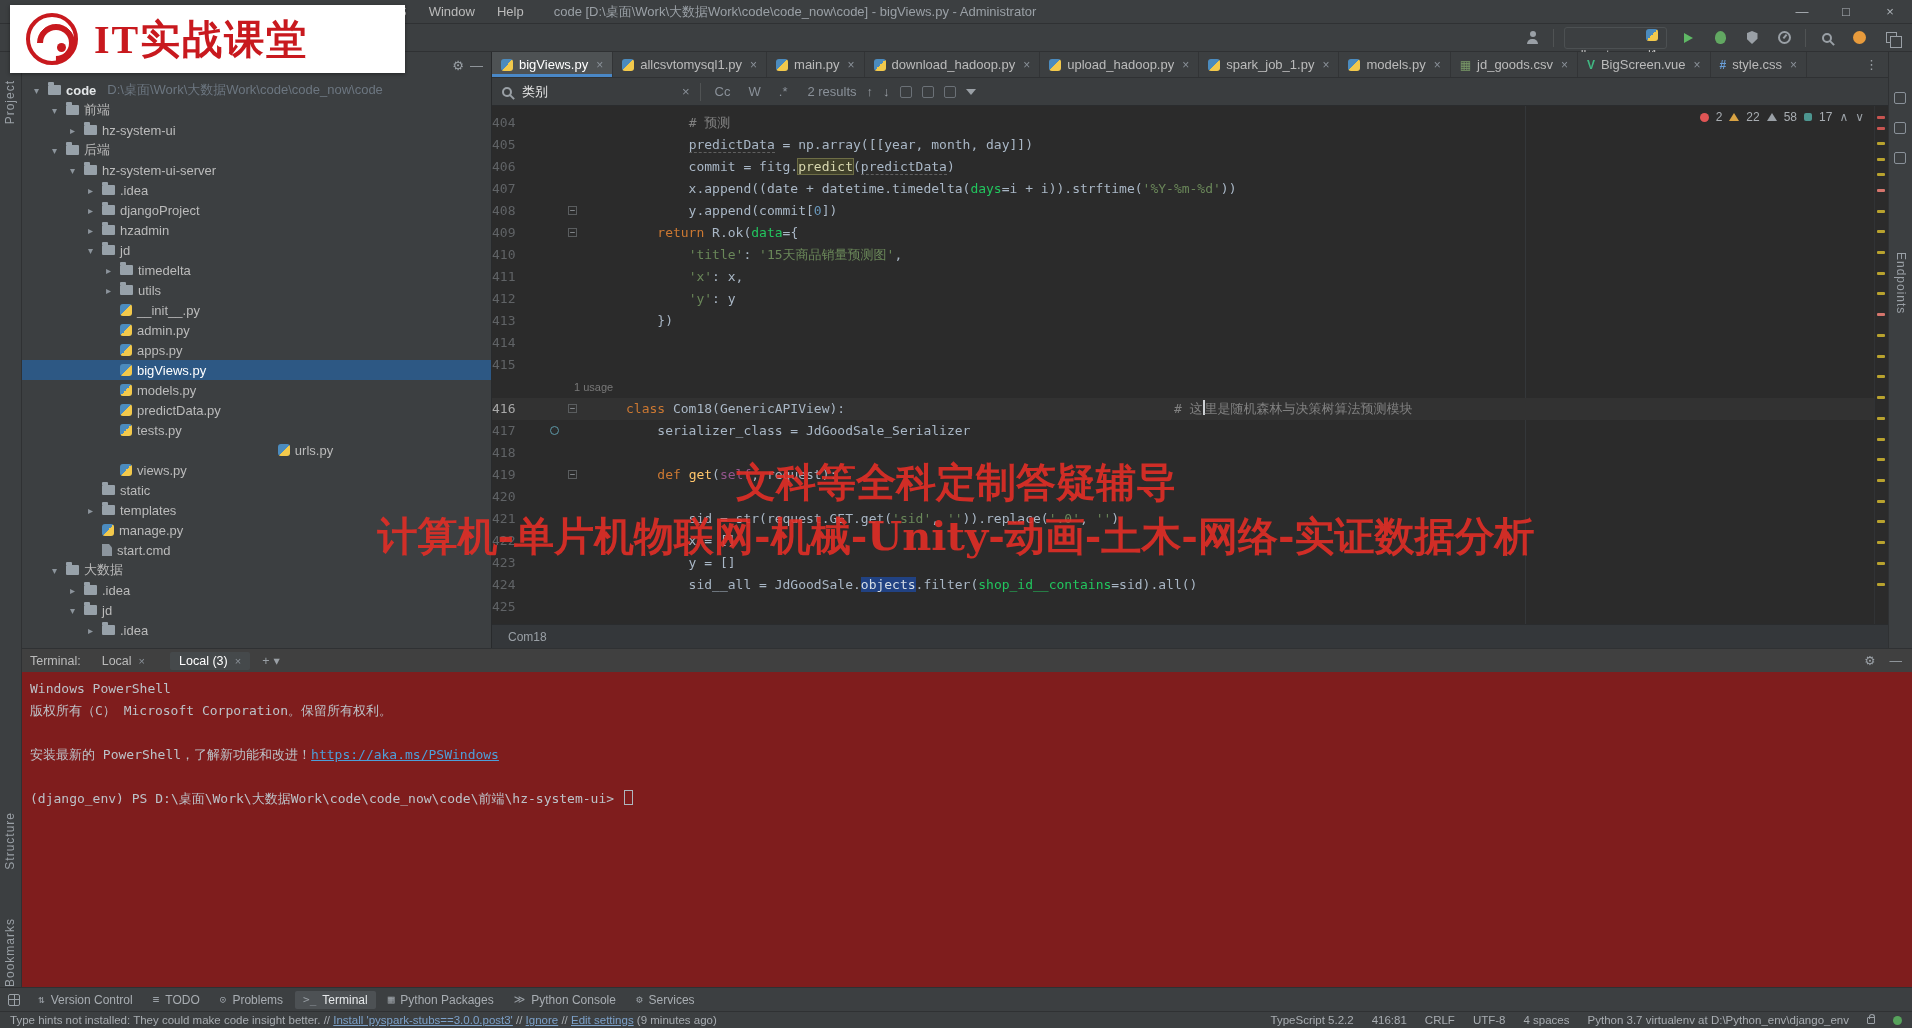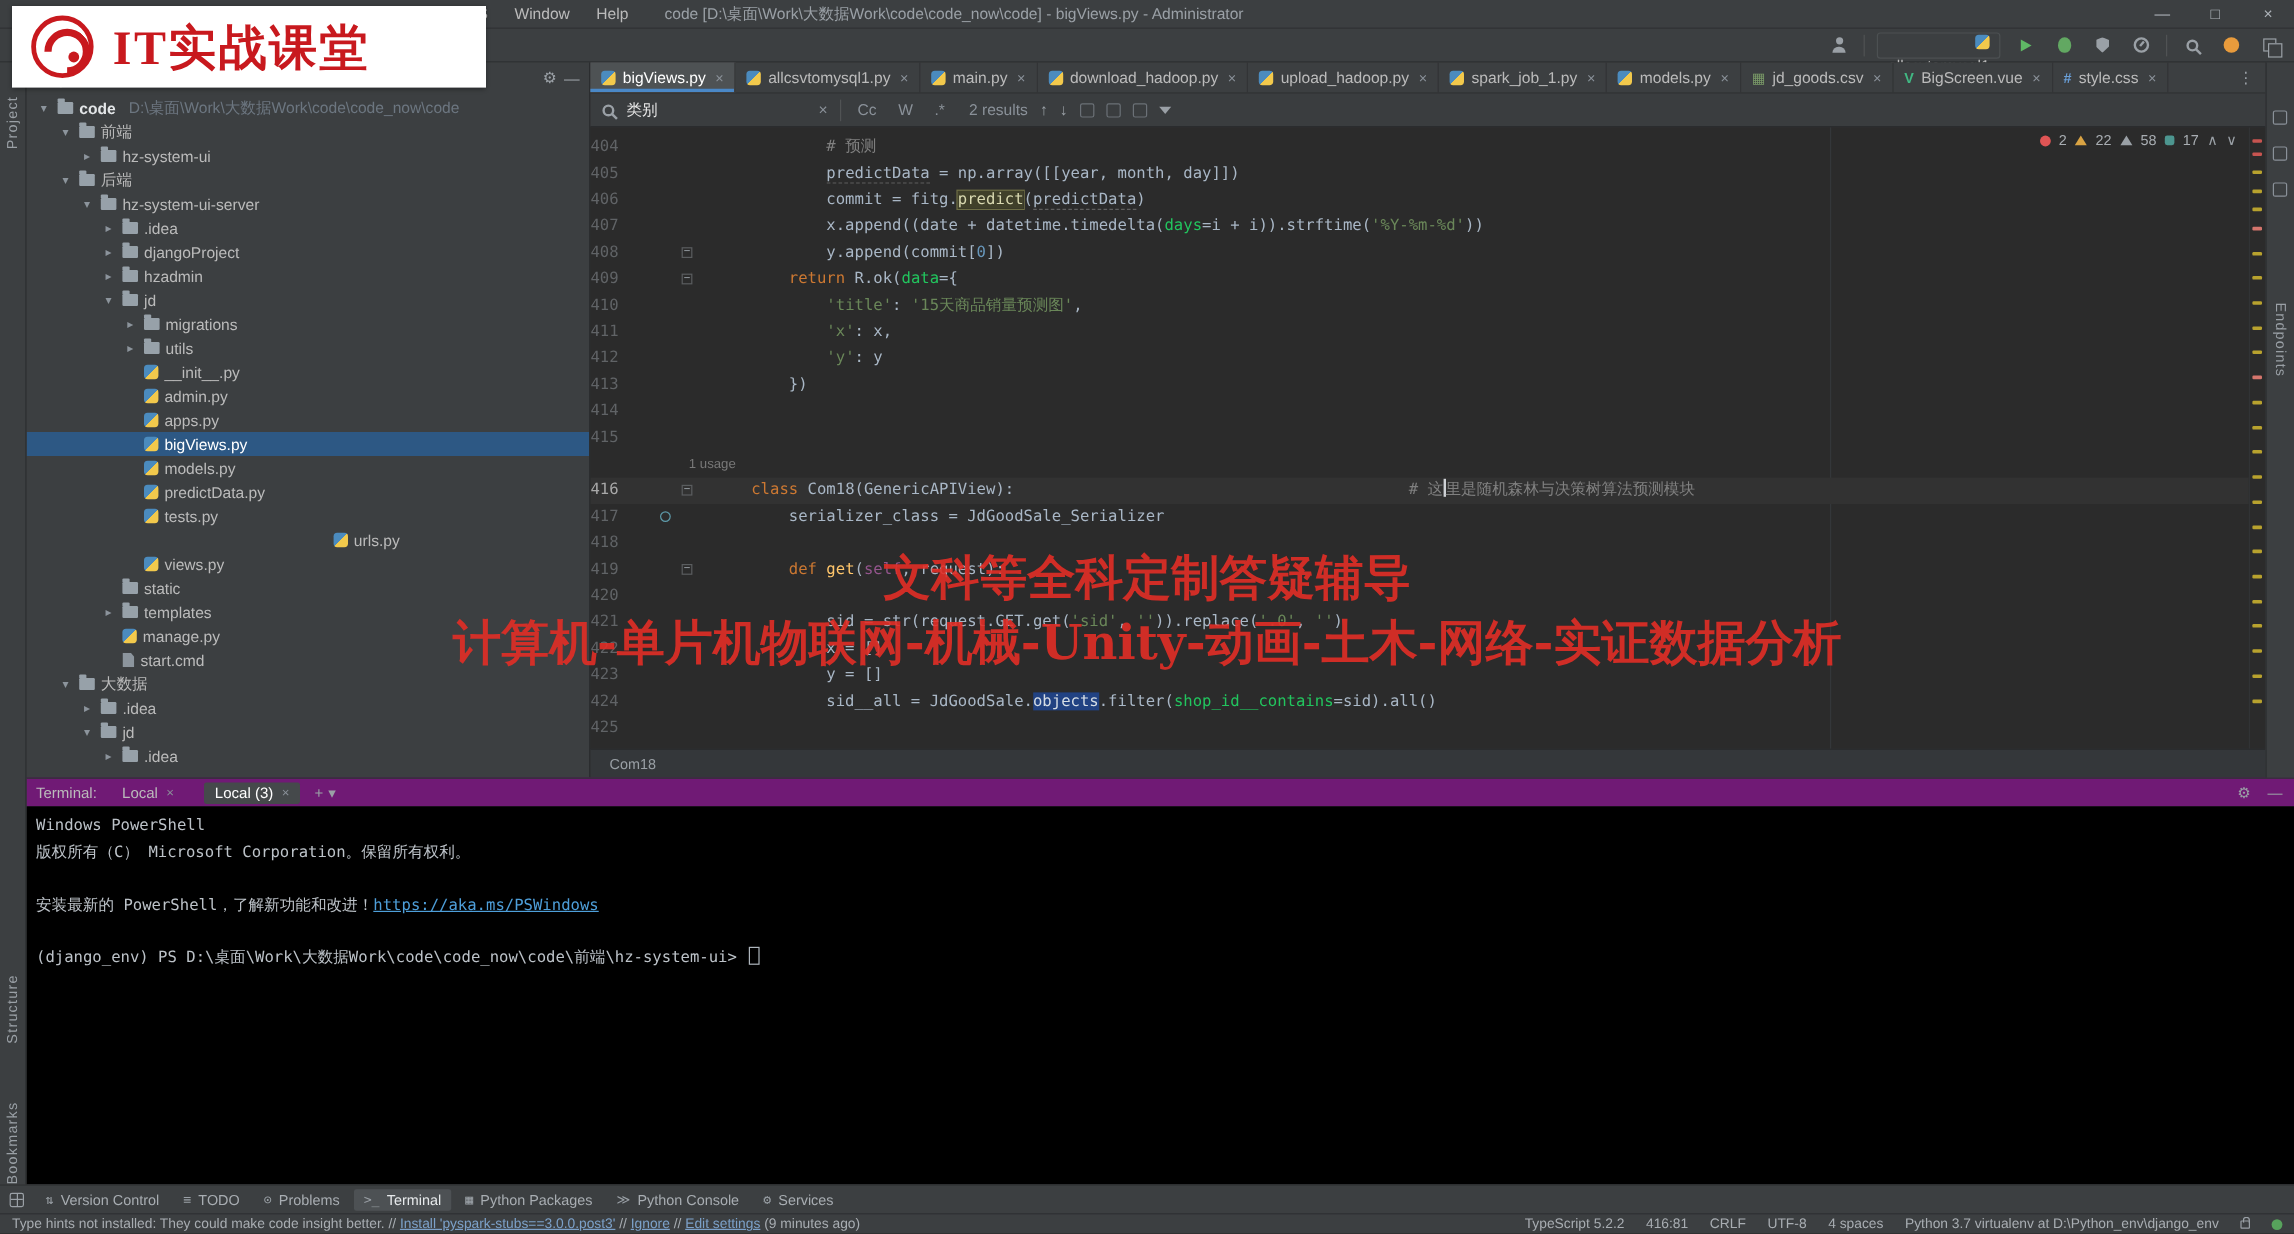--- a/index.html
+++ b/index.html
@@ -109,26 +109,26 @@
   .sq-teal { width:8px; height:8px; background:#4d9690; border-radius:2px; }
 
   .breadcrumb-bar { height:24px; background:#34373a; border-top:1px solid #2a2c2e; display:flex; align-items:center; padding-left:16px; color:#9aa0a6; font-size:12px; flex:none; }
 
   
   .right-strip { width:24px; background:#3c3f41; border-left:1px solid #2f3133; position:relative; flex:none; }
   .rs-icon { position:absolute; left:5px; width:12px; height:12px; border:1px solid #8a9199; border-radius:2px; }
   .rs-label { position:absolute; left:5px; top:200px; writing-mode:vertical-rl; font-size:12px; color:#9aa0a6; letter-spacing:1px; }
 
   
-  .term-tabs { margin-left:22px; height:24px; background:#701a75; border-top:1px solid #2f3133; display:flex; align-items:center; gap:4px; padding:0 10px 0 8px; font-size:12.5px; color:#bbbbbb; flex:none; }
+  .term-tabs { margin-left:22px; height:24px; background:#404040; border-top:1px solid #2f3133; display:flex; align-items:center; gap:4px; padding:0 10px 0 8px; font-size:12.5px; color:#bbbbbb; flex:none; }
   .ttab { display:flex; align-items:center; gap:7px; padding:2px 9px; border-radius:2px; }
   .ttab.active { background:#45494b; color:#ffffff; }
   .ttab .close { color:#8a9199; font-size:11px; }
   .term-right { margin-left:auto; display:flex; gap:14px; align-items:center; }
-  .term-content { margin-left:22px; height:315px; background:#000000; font-family:"DejaVu Sans Mono","Liberation Mono",monospace; font-size:13px; line-height:22px; color:#bcc2c8; padding:6px 0 0 8px; flex:none; }
+  .term-content { margin-left:22px; height:315px; background:#7f1d1d; font-family:"DejaVu Sans Mono","Liberation Mono",monospace; font-size:13px; line-height:22px; color:#bcc2c8; padding:6px 0 0 8px; flex:none; }
   .tlink { color:#4e9fda; text-decoration:underline; }
   .cursor { display:inline-block; width:9px; height:15px; border:1px solid #aeb6bd; vertical-align:-2px; margin-left:2px; }
 
   
   .bottom-bar { height:24px; background:#3c3f41; border-top:1px solid #2f3133; display:flex; align-items:center; gap:4px; padding:0 8px; font-size:12px; color:#a8adb2; flex:none; }
   .bb-item { display:flex; align-items:center; gap:6px; padding:2px 8px; border-radius:2px; }
   .bb-item.active { background:#4d5154; color:#e6e9eb; }
   .bb-icon { font-size:11px; color:#9aa0a6; font-family:"DejaVu Sans Mono",monospace; }
   .grid-icon { width:12px; height:12px; border:1px solid #9aa0a6; border-radius:2px; margin-right:6px;
     background:linear-gradient(#9aa0a6,#9aa0a6) 50% 0/1px 100% no-repeat, linear-gradient(#9aa0a6,#9aa0a6) 0 50%/100% 1px no-repeat; }
@@ -261,21 +261,21 @@
             <span>hzadmin</span>
           </div>
           <div class="tree-row" style="padding-left: 62px;">
             <span class="chev">▾</span>
             <span class="ic-folder"></span>
             <span>jd</span>
           </div>
           <div class="tree-row" style="padding-left: 80px;">
             <span class="chev">▸</span>
             <span class="ic-folder"></span>
-            <span>migrations</span>
+            <span>timedelta</span>
           </div>
           <div class="tree-row" style="padding-left: 80px;">
             <span class="chev">▸</span>
             <span class="ic-folder"></span>
             <span>utils</span>
           </div>
           <div class="tree-row" style="padding-left: 80px;">
             <span class="chev"></span>
             <span class="ic-py"></span>
             <span>__init__.py</span>

